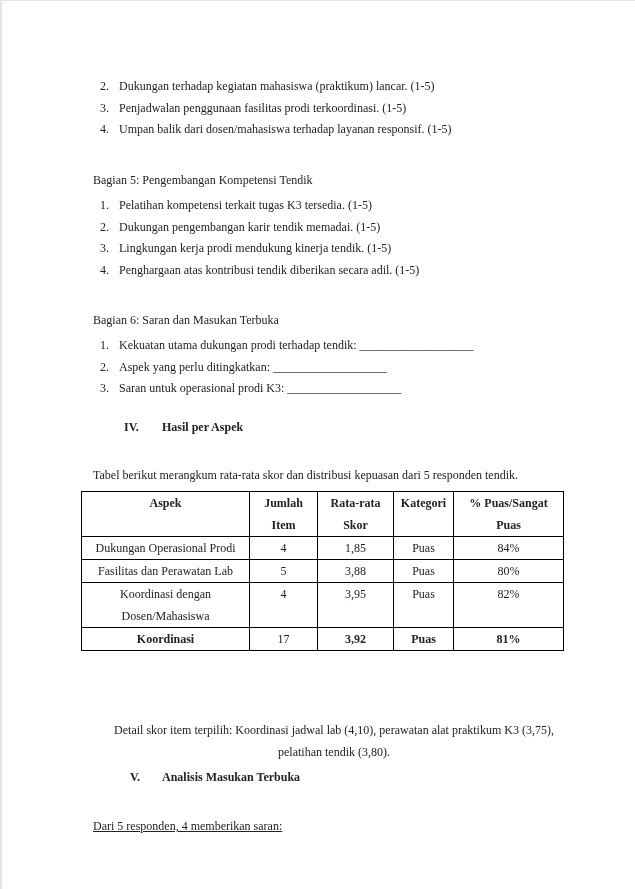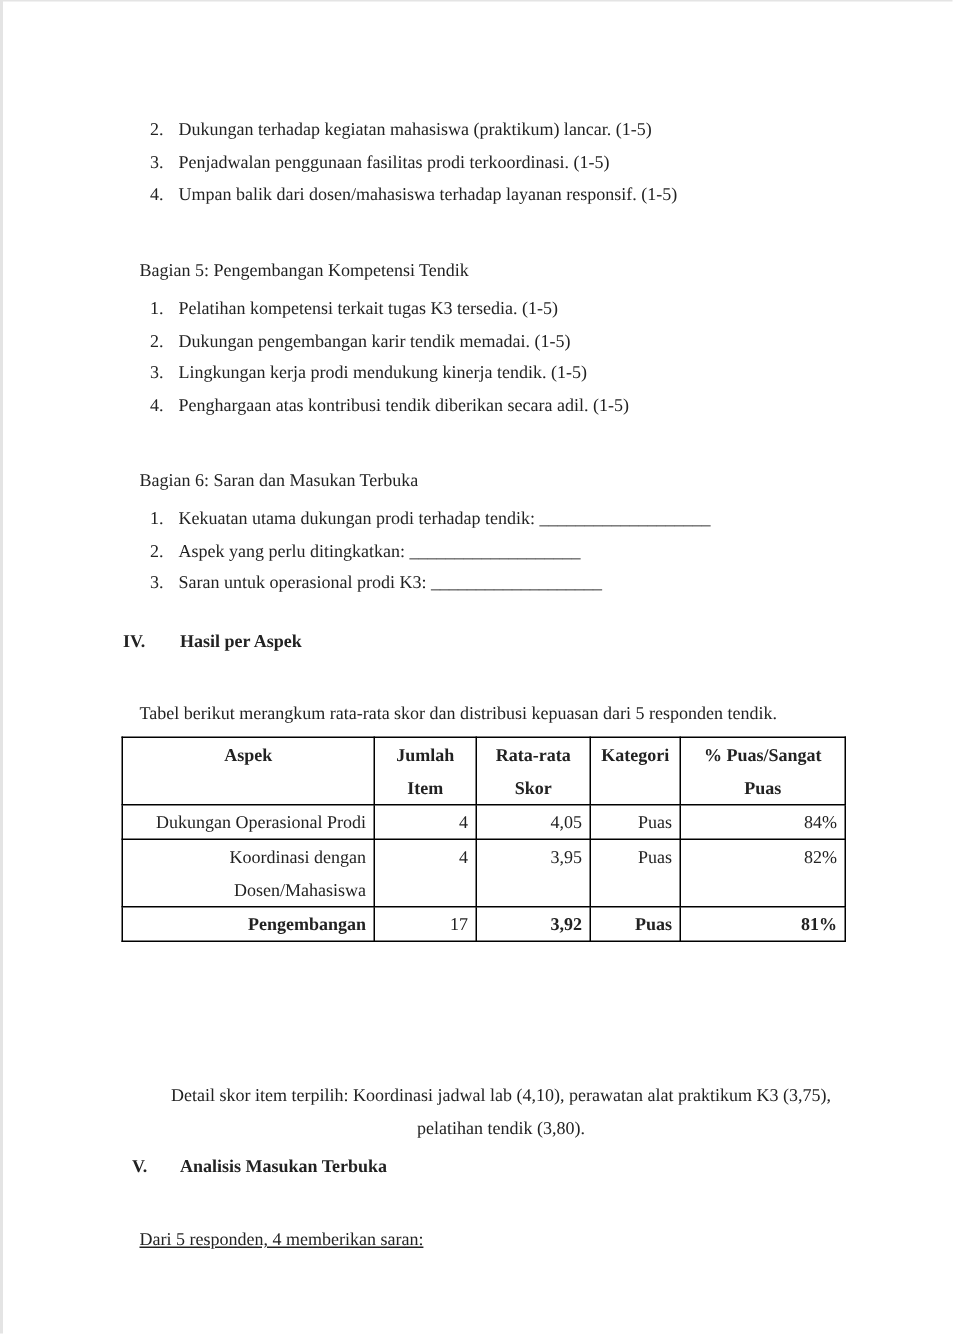--- a/index.html
+++ b/index.html
@@ -55,34 +55,35 @@
       line-height: 22px;
     }
     .heading {
       position: relative;
       font-weight: bold;
       line-height: 22px;
     }
     .heading .roman {
       display: inline-block;
       width: 38px;
+      margin-left: 42px;
     }
     table.data {
       border-collapse: collapse;
       width: 482px;
       font-size: 12px;
       table-layout: fixed;
       padding-left: 32px;
     }
     table.data th, table.data td {
       border: 1px solid #000000;
       padding: 0 5px;
       line-height: 22px;
       vertical-align: top;
-      text-align: right;
+      text-align: center;
       font-family: "Liberation Serif", "DejaVu Serif", serif;
       color: #222222;
     }
     table.data th {
       font-weight: bold;
       text-align: center;
     }
     table.data tr.total td {
       font-weight: bold;
     }
@@ -138,33 +139,40 @@
           <th>Jumlah Item</th>
           <th>Rata-rata Skor</th>
           <th>Kategori</th>
           <th>% Puas/Sangat Puas</th>
         </tr>
       </thead>
       <tbody>
         <tr>
           <td>Dukungan Operasional Prodi</td>
           <td>4</td>
-          <td>4,05</td>
+          <td>1,85</td>
           <td>Puas</td>
           <td>84%</td>
+        </tr>
+        <tr>
+          <td>Fasilitas dan Perawatan Lab</td>
+          <td>5</td>
+          <td>3,88</td>
+          <td>Puas</td>
+          <td>80%</td>
         </tr>
         <tr>
           <td>Koordinasi dengan Dosen/Mahasiswa</td>
           <td>4</td>
           <td>3,95</td>
           <td>Puas</td>
           <td>82%</td>
         </tr>
         <tr class="total">
-          <td>Pengembangan</td>
+          <td>Koordinasi</td>
           <td class="nb">17</td>
           <td>3,92</td>
           <td>Puas</td>
           <td>81%</td>
         </tr>
       </tbody>
     </table>
 
     <p class="para" style="position:absolute; top:706px; left:0; width:482px;text-align:center;">Detail skor item terpilih: Koordinasi jadwal lab (4,10), perawatan alat praktikum K3 (3,75), pelatihan tendik (3,80).</p>
 

